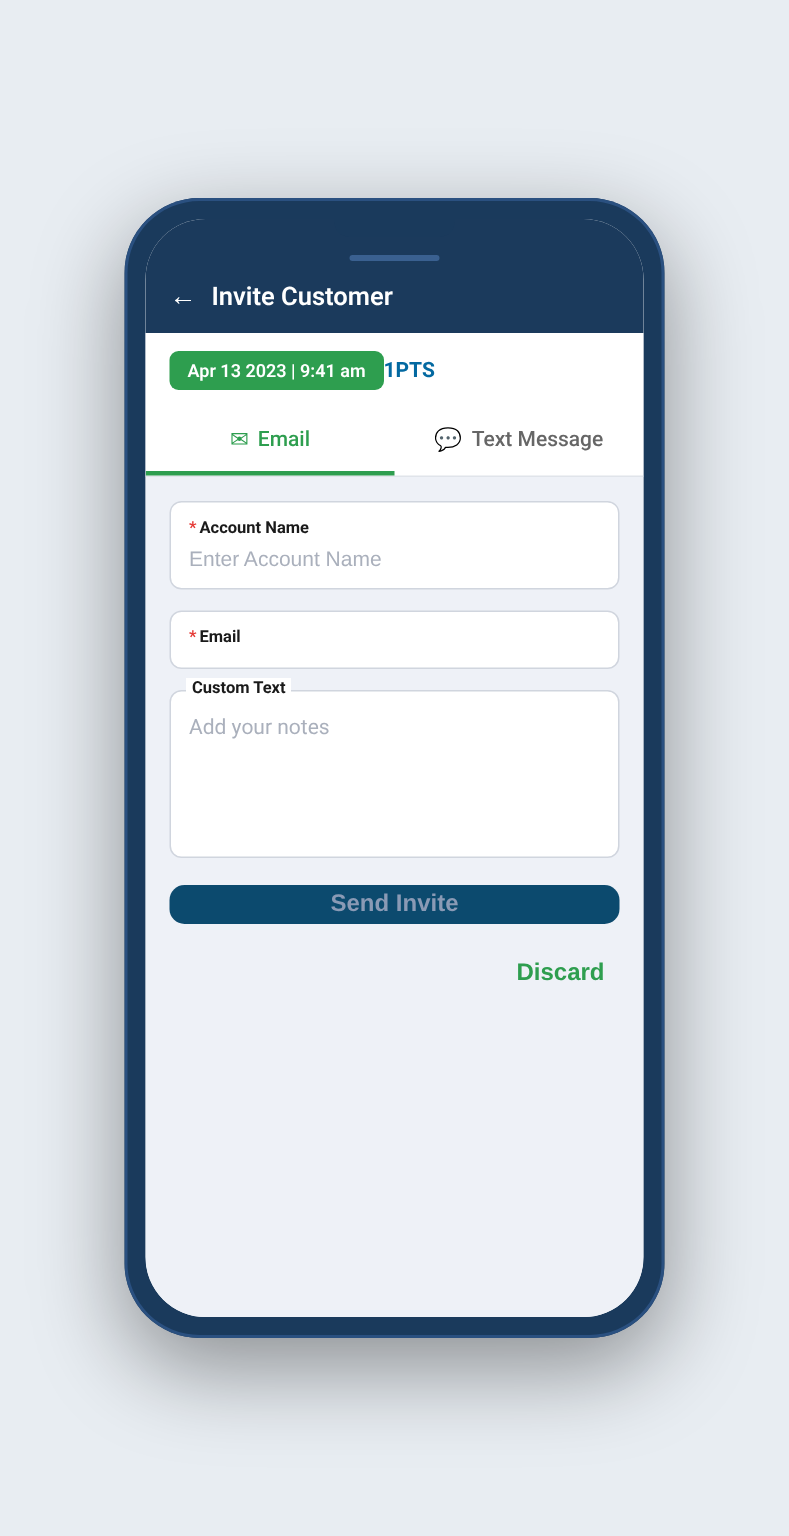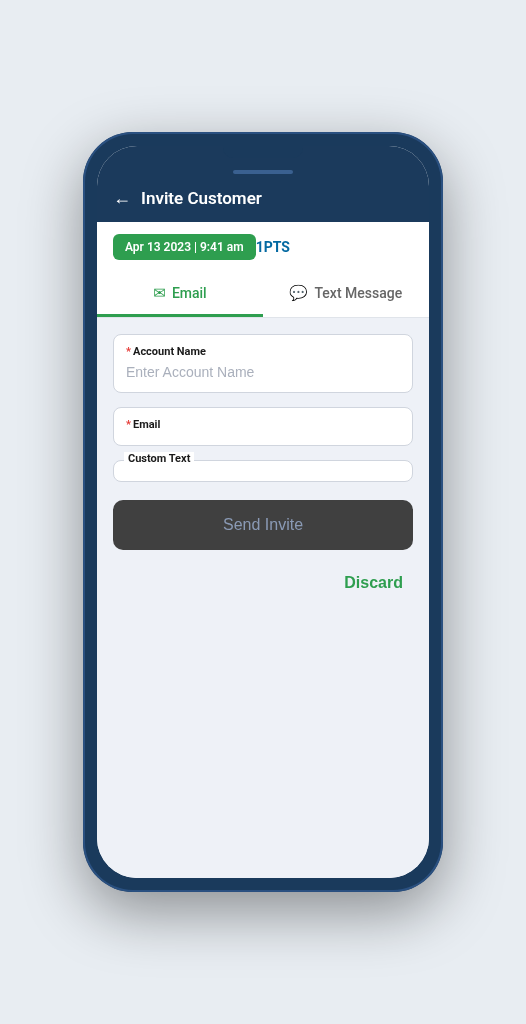--- a/index.html
+++ b/index.html
@@ -224,27 +224,27 @@
       font-family: inherit;
       margin-top: 6px;
     }
 
     .notes-textarea::placeholder {
       color: #aab0bc;
     }
 
     
     .send-btn {
-      background: #404040;
+      background: #0c4a6e;
       color: #8a9ab5;
       border: none;
       border-radius: 10px;
-      padding: 16px;
+      padding: 4px;
       font-size: 16px;
-      font-weight: 400;
+      font-weight: 700;
       width: 100%;
       cursor: pointer;
       margin: 4px 0 0;
     }
 
     .discard-btn {
       background: transparent;
       border: none;
       color: #2e9e4f;
       font-size: 16px;
@@ -301,20 +301,21 @@
 
         <div class="field-group">
           <div class="field-label">
             <span class="required">*</span>
             <span>Email</span>
           </div>
         </div>
 
         <div class="notes-group">
           <span class="notes-label">Custom Text</span>
+          <textarea class="notes-textarea" placeholder="Add your notes" style=""></textarea>
         </div>
 
         <button class="send-btn">Send Invite</button>
 
         <button class="discard-btn">Discard</button>
 
       </div>
     </div>
   </div>
 </div>

